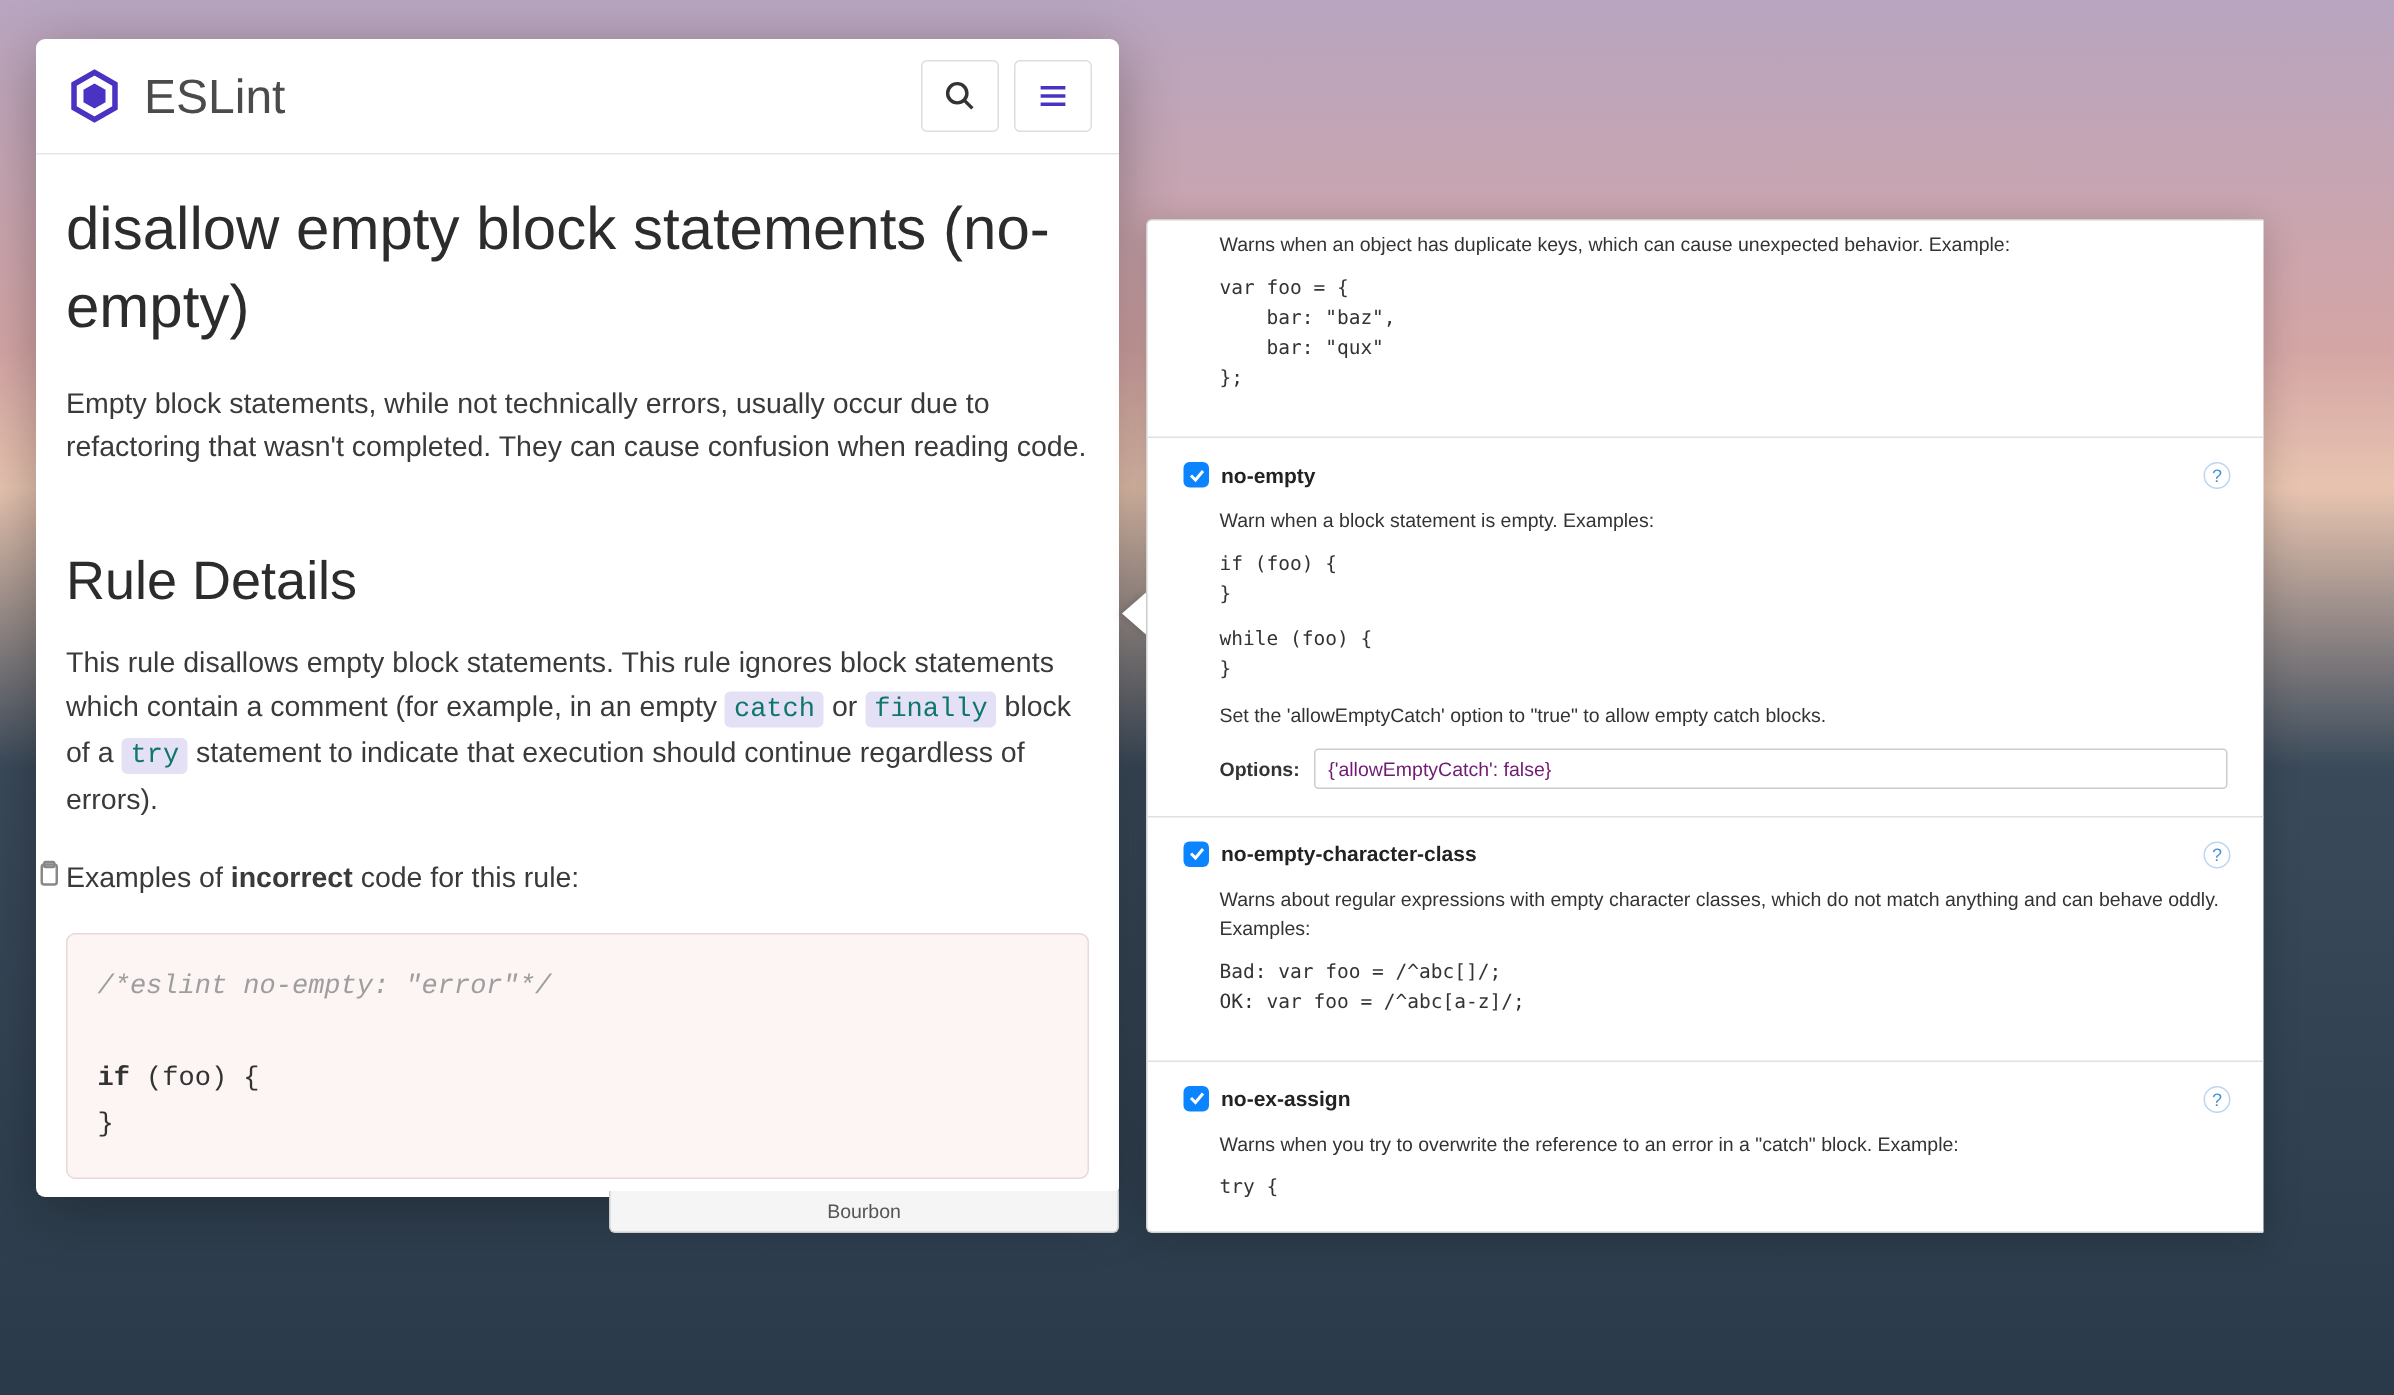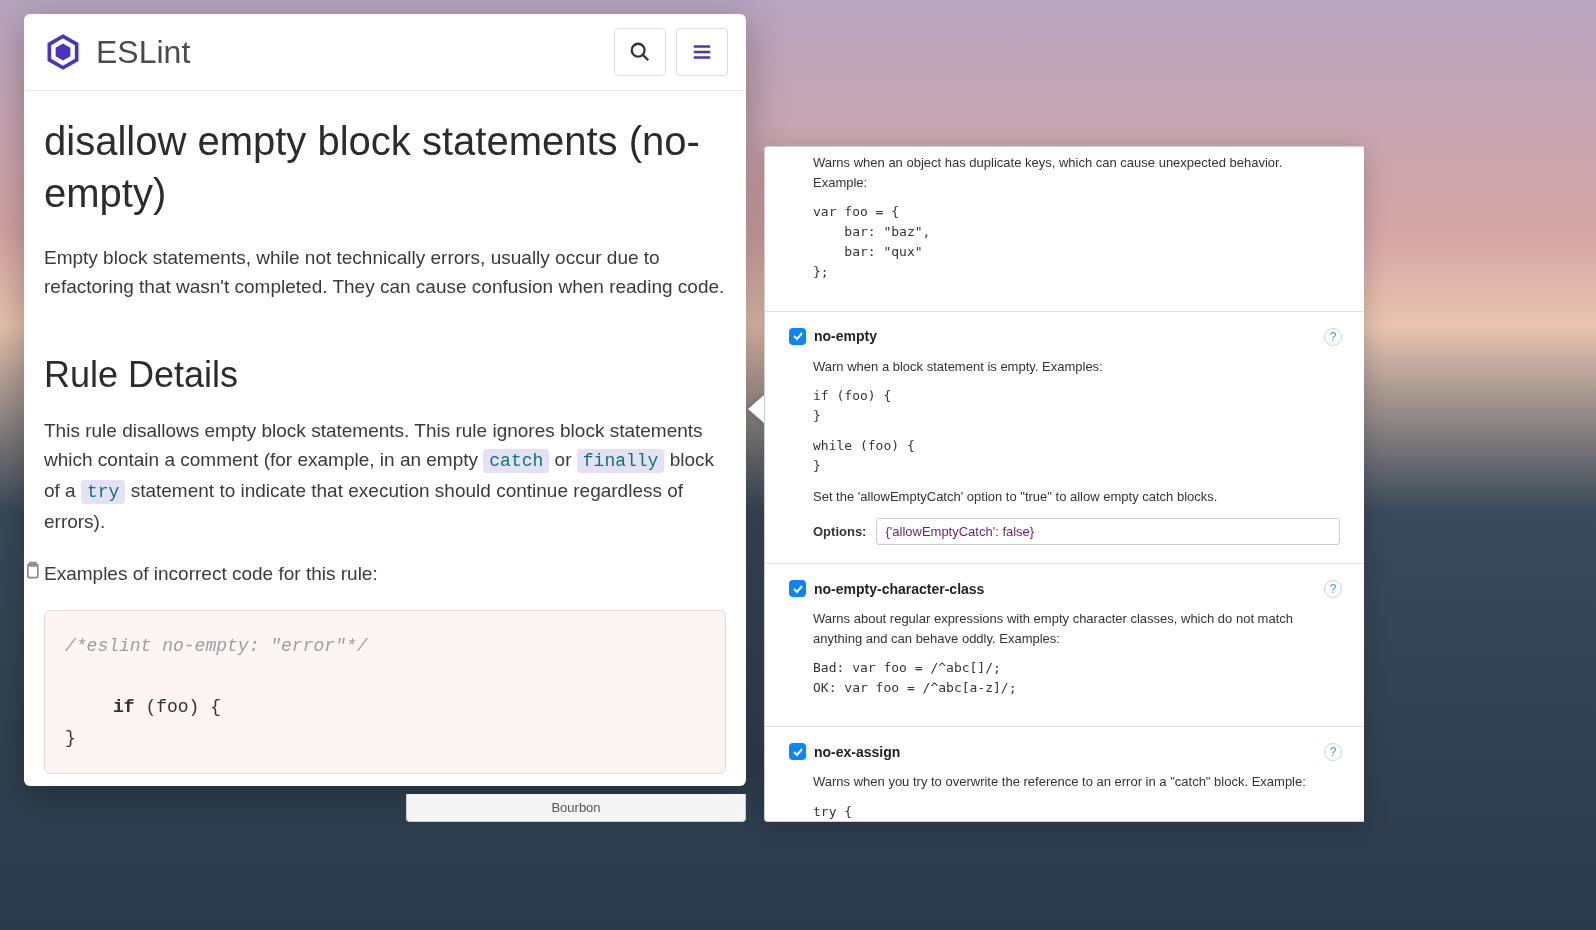--- a/index.html
+++ b/index.html
@@ -9,21 +9,21 @@
   width: 1596px;
   height: 930px;
   overflow: hidden;
   position: relative;
 }
 
 
 .docs-panel {
   position: absolute;
   left: 24px;
-  top: 14px;
+  top: 26px;
   width: 722px;
   height: 772px;
   background: #fff;
   border-radius: 6px;
   box-shadow: 0 8px 40px rgba(0,0,0,0.3);
   overflow: hidden;
 }
 .docs-header {
   display: flex;
   align-items: center;
@@ -93,42 +93,42 @@
   margin-bottom: 22px;
 }
 .inline-code {
   font-family: "SFMono-Regular", Consolas, "Liberation Mono", Menlo, monospace;
   font-size: 18px;
   background: #e4e0f5;
   color: #0f766e;
   padding: 2px 6px;
   border-radius: 4px;
 }
-.examples-para strong { font-weight: 400; text-align: center; }
+.examples-para strong { font-weight: 700; text-align: center; }
 .clipboard-icon {
   position: absolute;
   left: 8px;
   width: 20px;
   height: 20px;
   color: #888;
 }
 .code-block {
   background: #fdf4f4;
   border: 1px solid #e8d8d8;
   border-radius: 6px;
   padding: 20px;
   font-family: "SFMono-Regular", Consolas, "Liberation Mono", Menlo, monospace;
   font-size: 18px;
   line-height: 1.7;
   color: #333;
   margin-top: 14px;
   white-space: pre;
 }
 .code-comment { color: #9e9e9e; font-style: italic; }
-.code-kw { font-weight: 700; color: #333; margin-left: 48px; }
+.code-kw { font-weight: 700; color: #333; }
 
 
 .bourbon-tab {
   position: absolute;
   left: 406px;
   top: 794px;
   width: 340px;
   height: 28px;
   background: #f5f5f5;
   border: 1px solid #ccc;
@@ -139,21 +139,21 @@
   font-size: 13px;
   color: #555;
   line-height: 28px;
 }
 
 
 .settings-panel {
   position: absolute;
   left: 764px;
   top: 146px;
-  width: 600px;
+  width: 745px;
   height: 676px;
   background: #fff;
   border: 1px solid #d0d0d0;
   border-right: none;
   border-radius: 4px 0 0 4px;
   box-shadow: 0 4px 24px rgba(0,0,0,0.2);
   overflow: hidden;
   font-size: 13px;
   color: #333;
 }

